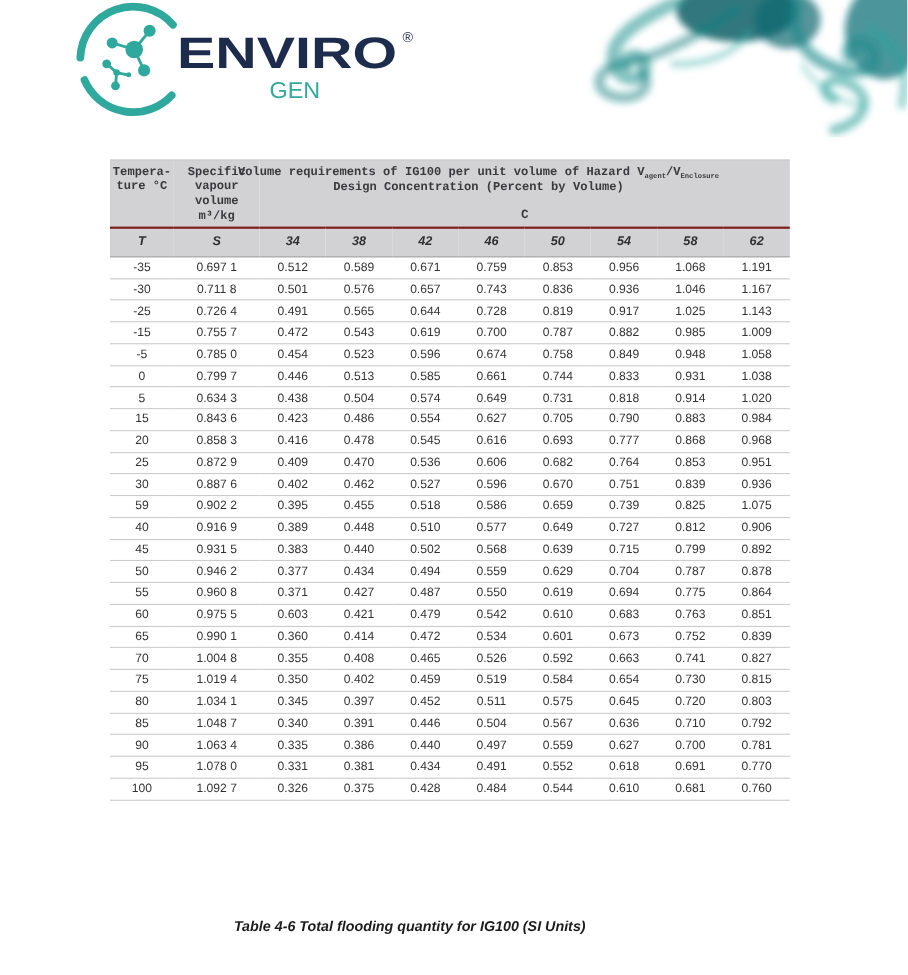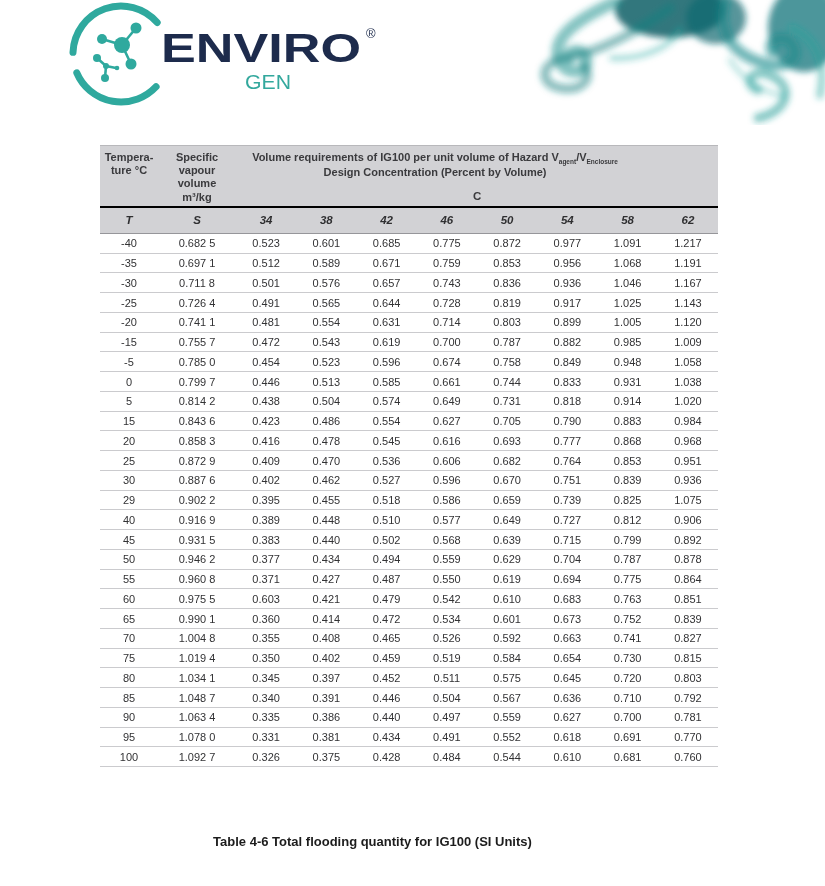--- a/index.html
+++ b/index.html
@@ -14,23 +14,23 @@
 
   
   .table-wrap{position:absolute;left:100px;top:145px;width:618px;}
   table{border-collapse:collapse;table-layout:fixed;width:618px;}
   col.c-temp{width:58px;}
   col.c-s{width:78px;}
   col.c-v{width:60.25px;}
 
   tr.hdr1 th{
     background:#d2d2d5;vertical-align:top;text-align:center;
-    border-top:1px solid #b8b8bb;border-bottom:2px solid #000000;
+    border-top:1px solid #b8b8bb;border-bottom:2px solid #7f1d1d;
     padding:5px 0 2px;font-size:11px;line-height:1.2;color:#3a3a3d;
-    font-weight:bold;height:51px;
+    font-weight:bold;height:51px;font-family:Liberation Mono, monospace;
   }
   .hdr-line{white-space:nowrap;}
   .main-shift{transform:translateX(-42px);}
   .m1 sub{font-size:6.5px;}
   .c-label{margin-top:11px;font-weight:bold;font-size:11.5px;}
 
   tr.hdr2 th{
     background:#d2d2d5;text-align:center;font-size:11.5px;font-weight:bold;
     color:#2f2f31;height:25px;border-bottom:1px solid #96969a;padding:0;font-style:italic;
   }
@@ -39,21 +39,21 @@
   tr.hdr2 th:nth-child(6){font-style:italic;}
 
   tbody td{
     text-align:center;font-size:11px;color:#323234;height:18.76px;
     padding:0;border-bottom:1px solid #cbcbce;white-space:nowrap;
   }
 
   
   .caption{
     position:absolute;left:100px;top:834px;width:545px;text-align:center;
-    font-weight:600;font-size:13px;color:#1c1c1c;
+    font-style:italic;font-weight:600;font-size:13px;color:#1c1c1c;
   }
 </style>
 </head>
 <body>
 
 <svg class="logo-svg" viewBox="0 0 320 105" xmlns="http://www.w3.org/2000/svg">
   <g>
 
     <path d="M 92.2 20.5 A 48 48 0 0 0 8 50.3" fill="none" stroke="#2FA99E" stroke-width="7" stroke-linecap="round"></path>
     <path d="M 11.8 70.8 A 48 48 0 0 0 91.1 84.7" fill="none" stroke="#2FA99E" stroke-width="7" stroke-linecap="round"></path>
@@ -145,32 +145,20 @@
         <th>42</th>
         <th>46</th>
         <th>50</th>
         <th>54</th>
         <th>58</th>
         <th>62</th>
       </tr>
     </thead>
     <tbody id="table-body">
         <tr>
-          <td>-40</td>
-          <td>0.682 5</td>
-          <td>0.523</td>
-          <td>0.601</td>
-          <td>0.685</td>
-          <td>0.775</td>
-          <td>0.872</td>
-          <td>0.977</td>
-          <td>1.091</td>
-          <td>1.217</td>
-        </tr>
-        <tr>
           <td>-35</td>
           <td>0.697 1</td>
           <td>0.512</td>
           <td>0.589</td>
           <td>0.671</td>
           <td>0.759</td>
           <td>0.853</td>
           <td>0.956</td>
           <td>1.068</td>
           <td>1.191</td>
@@ -193,32 +181,20 @@
           <td>0.491</td>
           <td>0.565</td>
           <td>0.644</td>
           <td>0.728</td>
           <td>0.819</td>
           <td>0.917</td>
           <td>1.025</td>
           <td>1.143</td>
         </tr>
         <tr>
-          <td>-20</td>
-          <td>0.741 1</td>
-          <td>0.481</td>
-          <td>0.554</td>
-          <td>0.631</td>
-          <td>0.714</td>
-          <td>0.803</td>
-          <td>0.899</td>
-          <td>1.005</td>
-          <td>1.120</td>
-        </tr>
-        <tr>
           <td>-15</td>
           <td>0.755 7</td>
           <td>0.472</td>
           <td>0.543</td>
           <td>0.619</td>
           <td>0.700</td>
           <td>0.787</td>
           <td>0.882</td>
           <td>0.985</td>
           <td>1.009</td>
@@ -242,21 +218,21 @@
           <td>0.513</td>
           <td>0.585</td>
           <td>0.661</td>
           <td>0.744</td>
           <td>0.833</td>
           <td>0.931</td>
           <td>1.038</td>
         </tr>
         <tr>
           <td>5</td>
-          <td>0.814 2</td>
+          <td>0.634 3</td>
           <td>0.438</td>
           <td>0.504</td>
           <td>0.574</td>
           <td>0.649</td>
           <td>0.731</td>
           <td>0.818</td>
           <td>0.914</td>
           <td>1.020</td>
         </tr>
         <tr>
@@ -301,21 +277,21 @@
           <td>0.402</td>
           <td>0.462</td>
           <td>0.527</td>
           <td>0.596</td>
           <td>0.670</td>
           <td>0.751</td>
           <td>0.839</td>
           <td>0.936</td>
         </tr>
         <tr>
-          <td>29</td>
+          <td>59</td>
           <td>0.902 2</td>
           <td>0.395</td>
           <td>0.455</td>
           <td>0.518</td>
           <td>0.586</td>
           <td>0.659</td>
           <td>0.739</td>
           <td>0.825</td>
           <td>1.075</td>
         </tr>

